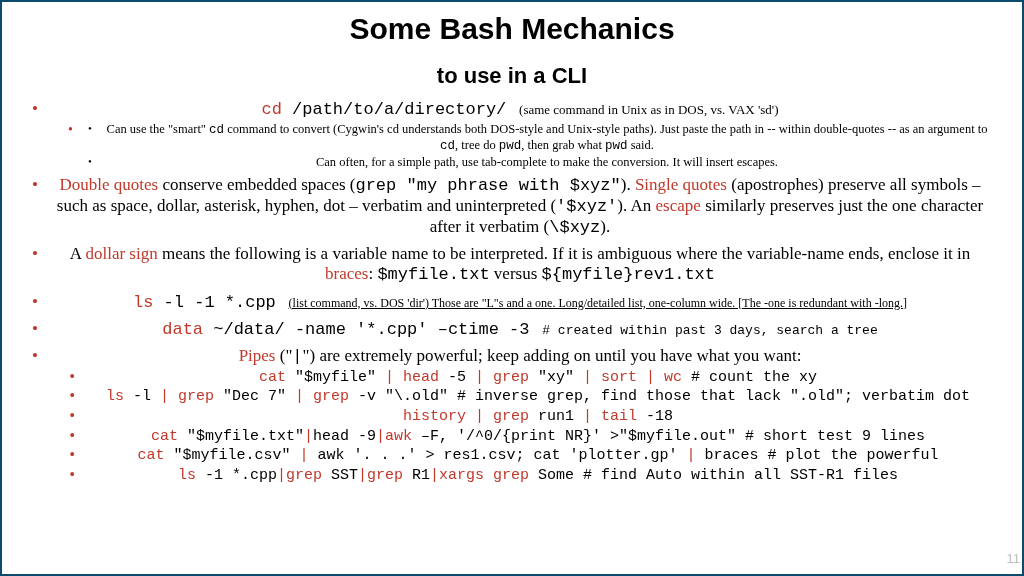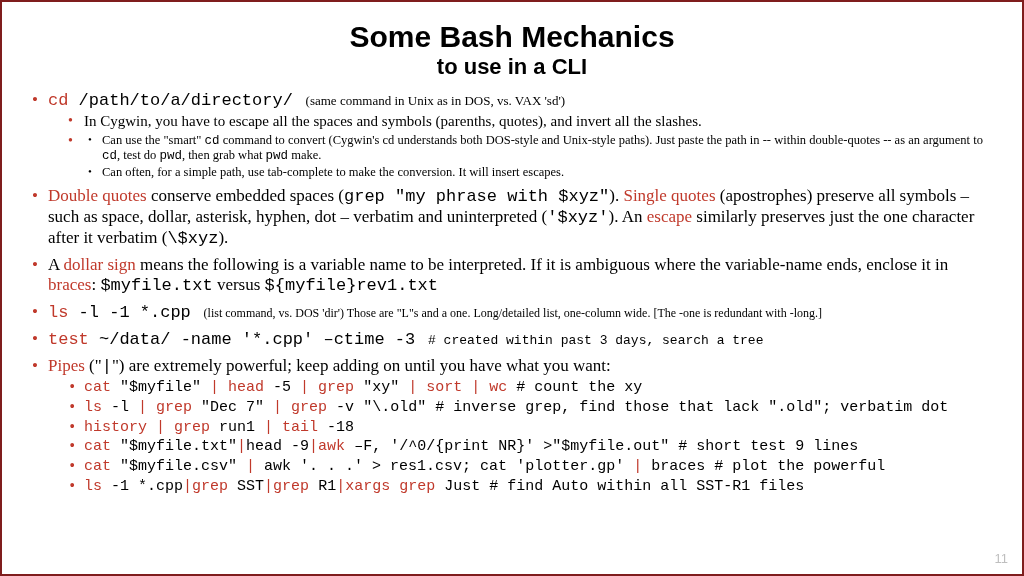--- a/index.html
+++ b/index.html
@@ -1,79 +1,79 @@
 <!DOCTYPE html>
 <html><head>
 <meta charset="utf-8">
 <style>
   * { margin: 0; padding: 0; box-sizing: border-box; }
   html, body { width: 1024px; height: 576px; background: #fff; font-family: "Times New Roman", Times, serif; }
   .slide {
     width: 1024px; height: 576px;
-    border: 2px solid #7f1d1d;
-    padding: 18px 30px 12px 30px;
+    border: 2px solid #0c4a6e;
+    padding: 10px 30px 12px 30px;
     position: relative;
   }
   .title {
     text-align: center;
     font-family: Arial, Helvetica, sans-serif;
     font-weight: 900;
     font-size: 30px;
     color: #000;
     margin-bottom: 0;
   }
   .subtitle {
     text-align: center;
     font-family: Arial, Helvetica, sans-serif;
     font-weight: 700;
     font-size: 22px;
     color: #000;
     margin-bottom: 10px;
+    margin-top: 17px;
   }
   ul { list-style: none; }
-  ul.lv1 > li { padding-left: 16px; position: relative; margin-bottom: 6px; font-size: 17px; line-height: 1.18; }
+  ul.lv1 > li { padding-left: 16px; position: relative; margin-bottom: 6px; font-size: 17px; line-height: 1.18; text-align: center; }
   ul.lv1 > li::before { content: "•"; position: absolute; left: 0; top: 0; color: #c0392b; font-size: 17px; }
   ul.lv2 { margin-top: 2px; }
   ul.lv2 > li { padding-left: 16px; position: relative; margin-bottom: 2px; font-size: 15px; line-height: 1.18; }
   ul.lv2 > li::before { content: "•"; position: absolute; left: 0; top: 0; color: #c0392b; font-size: 14px; }
   ul.lv3 { margin-top: 1px; }
   ul.lv3 > li { padding-left: 14px; position: relative; margin-bottom: 1px; font-size: 12.5px; line-height: 1.18; }
   ul.lv3 > li::before { content: "•"; position: absolute; left: 0; top: 0; color: #000; font-size: 11px; }
   .indent { margin-left: 20px; }
   .mono { font-family: Consolas, "Courier New", monospace; }
   .red { color: #c0392b; }
   .small { font-size: 13px; }
-  .xsmall { font-size: 12px; }
+  .xsmall { font-size: 12px; text-decoration: underline; }
   .pagenum {
     position: absolute;
-    right: 14px;
+    right: 2px;
     bottom: 8px;
     color: #bfbfbf;
     font-family: Arial, sans-serif;
     font-size: 13px;
   }
 </style>
 </head>
 <body>
 
 <div class="slide">
   <h1 class="title">Some Bash Mechanics</h1>
   <h2 class="subtitle">to use in a CLI</h2>
 
   <ul class="lv1">
 
     <li>
       <span class="mono red">cd</span><span class="mono"> /path/to/a/directory/</span>
       &nbsp;&nbsp;<span class="small">(same command in Unix as in DOS, vs. VAX 'sd')</span>
       <ul class="lv2 indent">
-        <li>In Cygwin, you have to escape all the spaces and symbols (parenths, quotes), and invert all the slashes.</li>
         <li style="list-style:none;padding-left:0">
           <ul class="lv3 indent">
             <li>
-              <span>Can use the "smart" </span><span class="mono">cd</span><span> command to convert (Cygwin's cd understands both DOS-style and Unix-style paths).  Just paste the path in -- within double-quotes -- as an argument to </span><span class="mono">cd</span><span>, test do </span><span class="mono">pwd</span><span>, then grab what </span><span class="mono">pwd</span><span> make.</span>
+              <span>Can use the "smart" </span><span class="mono">cd</span><span> command to convert (Cygwin's cd understands both DOS-style and Unix-style paths).  Just paste the path in -- within double-quotes -- as an argument to </span><span class="mono">cd</span><span>, tree do </span><span class="mono">pwd</span><span>, then grab what </span><span class="mono">pwd</span><span> said.</span>
             </li>
             <li>Can often, for a simple path, use tab-complete to make the conversion.  It will insert escapes.</li>
           </ul>
         </li>
       </ul>
     </li>
 
     <li>
       <span class="red">Double quotes</span><span> conserve embedded spaces (</span><span class="mono">grep "my phrase with $xyz"</span><span>).  </span><span class="red">Single quotes</span><span> (apostrophes) preserve all symbols – such as space, dollar, asterisk, hyphen, dot – verbatim and uninterpreted (</span><span class="mono">'$xyz'</span><span>).  An </span><span class="red">escape</span><span> similarly preserves just the one character after it verbatim (</span><span class="mono">\$xyz</span><span>).</span>
     </li>
@@ -81,32 +81,32 @@
     <li>
       <span>A </span><span class="red">dollar sign</span><span> means the following is a variable name to be interpreted.  If it is ambiguous where the variable-name ends, enclose it in </span><span class="red">braces</span><span>: </span><span class="mono">$myfile.txt</span><span>  versus  </span><span class="mono">${myfile}rev1.txt</span>
     </li>
 
     <li>
       <span class="mono red">ls</span><span class="mono"> -l -1 *.cpp</span>
       &nbsp;&nbsp;<span class="xsmall">(list command, vs. DOS 'dir')   Those are "L"s and a one. Long/detailed list, one-column wide.  [The -one is redundant with -long.]</span>
     </li>
 
     <li>
-      <span class="mono red">test</span><span class="mono"> ~/data/ -name '*.cpp' –ctime -3</span>
+      <span class="mono red">data</span><span class="mono"> ~/data/ -name '*.cpp' –ctime -3</span>
       &nbsp;&nbsp;<span class="mono small"># created within past 3 days, search a tree</span>
     </li>
 
     <li>
       <span class="red">Pipes</span><span> ("</span><span class="mono">|</span><span>") are extremely powerful; keep adding on until you have what you want:</span>
       <ul class="lv2 indent">
         <li class="mono"><span class="red">cat</span><span> "$myfile" </span><span class="red">| </span><span class="red">head</span><span> -5 </span><span class="red">| </span><span class="red">grep</span><span> "xy" </span><span class="red">| </span><span class="red">sort</span><span> </span><span class="red">| </span><span class="red">wc</span><span>     # count the xy</span></li>
         <li class="mono"><span class="red">ls</span><span> -l </span><span class="red">| </span><span class="red">grep</span><span> "Dec 7" </span><span class="red">| </span><span class="red">grep</span><span> -v </span><span>"\.old"</span><span>     # inverse grep, find those that lack ".old"; verbatim dot</span></li>
         <li class="mono"><span class="red">history</span><span> </span><span class="red">| </span><span class="red">grep</span><span> run1 </span><span class="red">| </span><span class="red">tail</span><span> -18</span></li>
         <li class="mono"><span class="red">cat</span><span> "$myfile.txt"</span><span class="red">|</span><span>head</span><span> -9</span><span class="red">|</span><span class="red">awk</span><span> –F, '/^0/{print NR}' &gt;"$myfile.out"</span><span>   # short test 9 lines</span></li>
         <li class="mono"><span class="red">cat</span><span> "$myfile.csv" </span><span class="red">| </span><span>awk</span><span> '. . .' &gt; res1.csv; </span><span>cat</span><span> 'plotter.gp' </span><span class="red">| </span><span>braces</span><span>   # plot the powerful</span></li>
-        <li class="mono"><span class="red">ls</span><span> -1 </span><span>*.cpp</span><span class="red">|</span><span class="red">grep</span><span> SST</span><span class="red">|</span><span class="red">grep</span><span> R1</span><span class="red">|</span><span class="red">xargs grep</span><span> Just</span><span>     # find Auto within all SST-R1 files</span></li>
+        <li class="mono"><span class="red">ls</span><span> -1 </span><span>*.cpp</span><span class="red">|</span><span class="red">grep</span><span> SST</span><span class="red">|</span><span class="red">grep</span><span> R1</span><span class="red">|</span><span class="red">xargs grep</span><span> Some</span><span>     # find Auto within all SST-R1 files</span></li>
       </ul>
     </li>
 
   </ul>
 
   <div class="pagenum">11</div>
 </div>
 
 </body></html>

